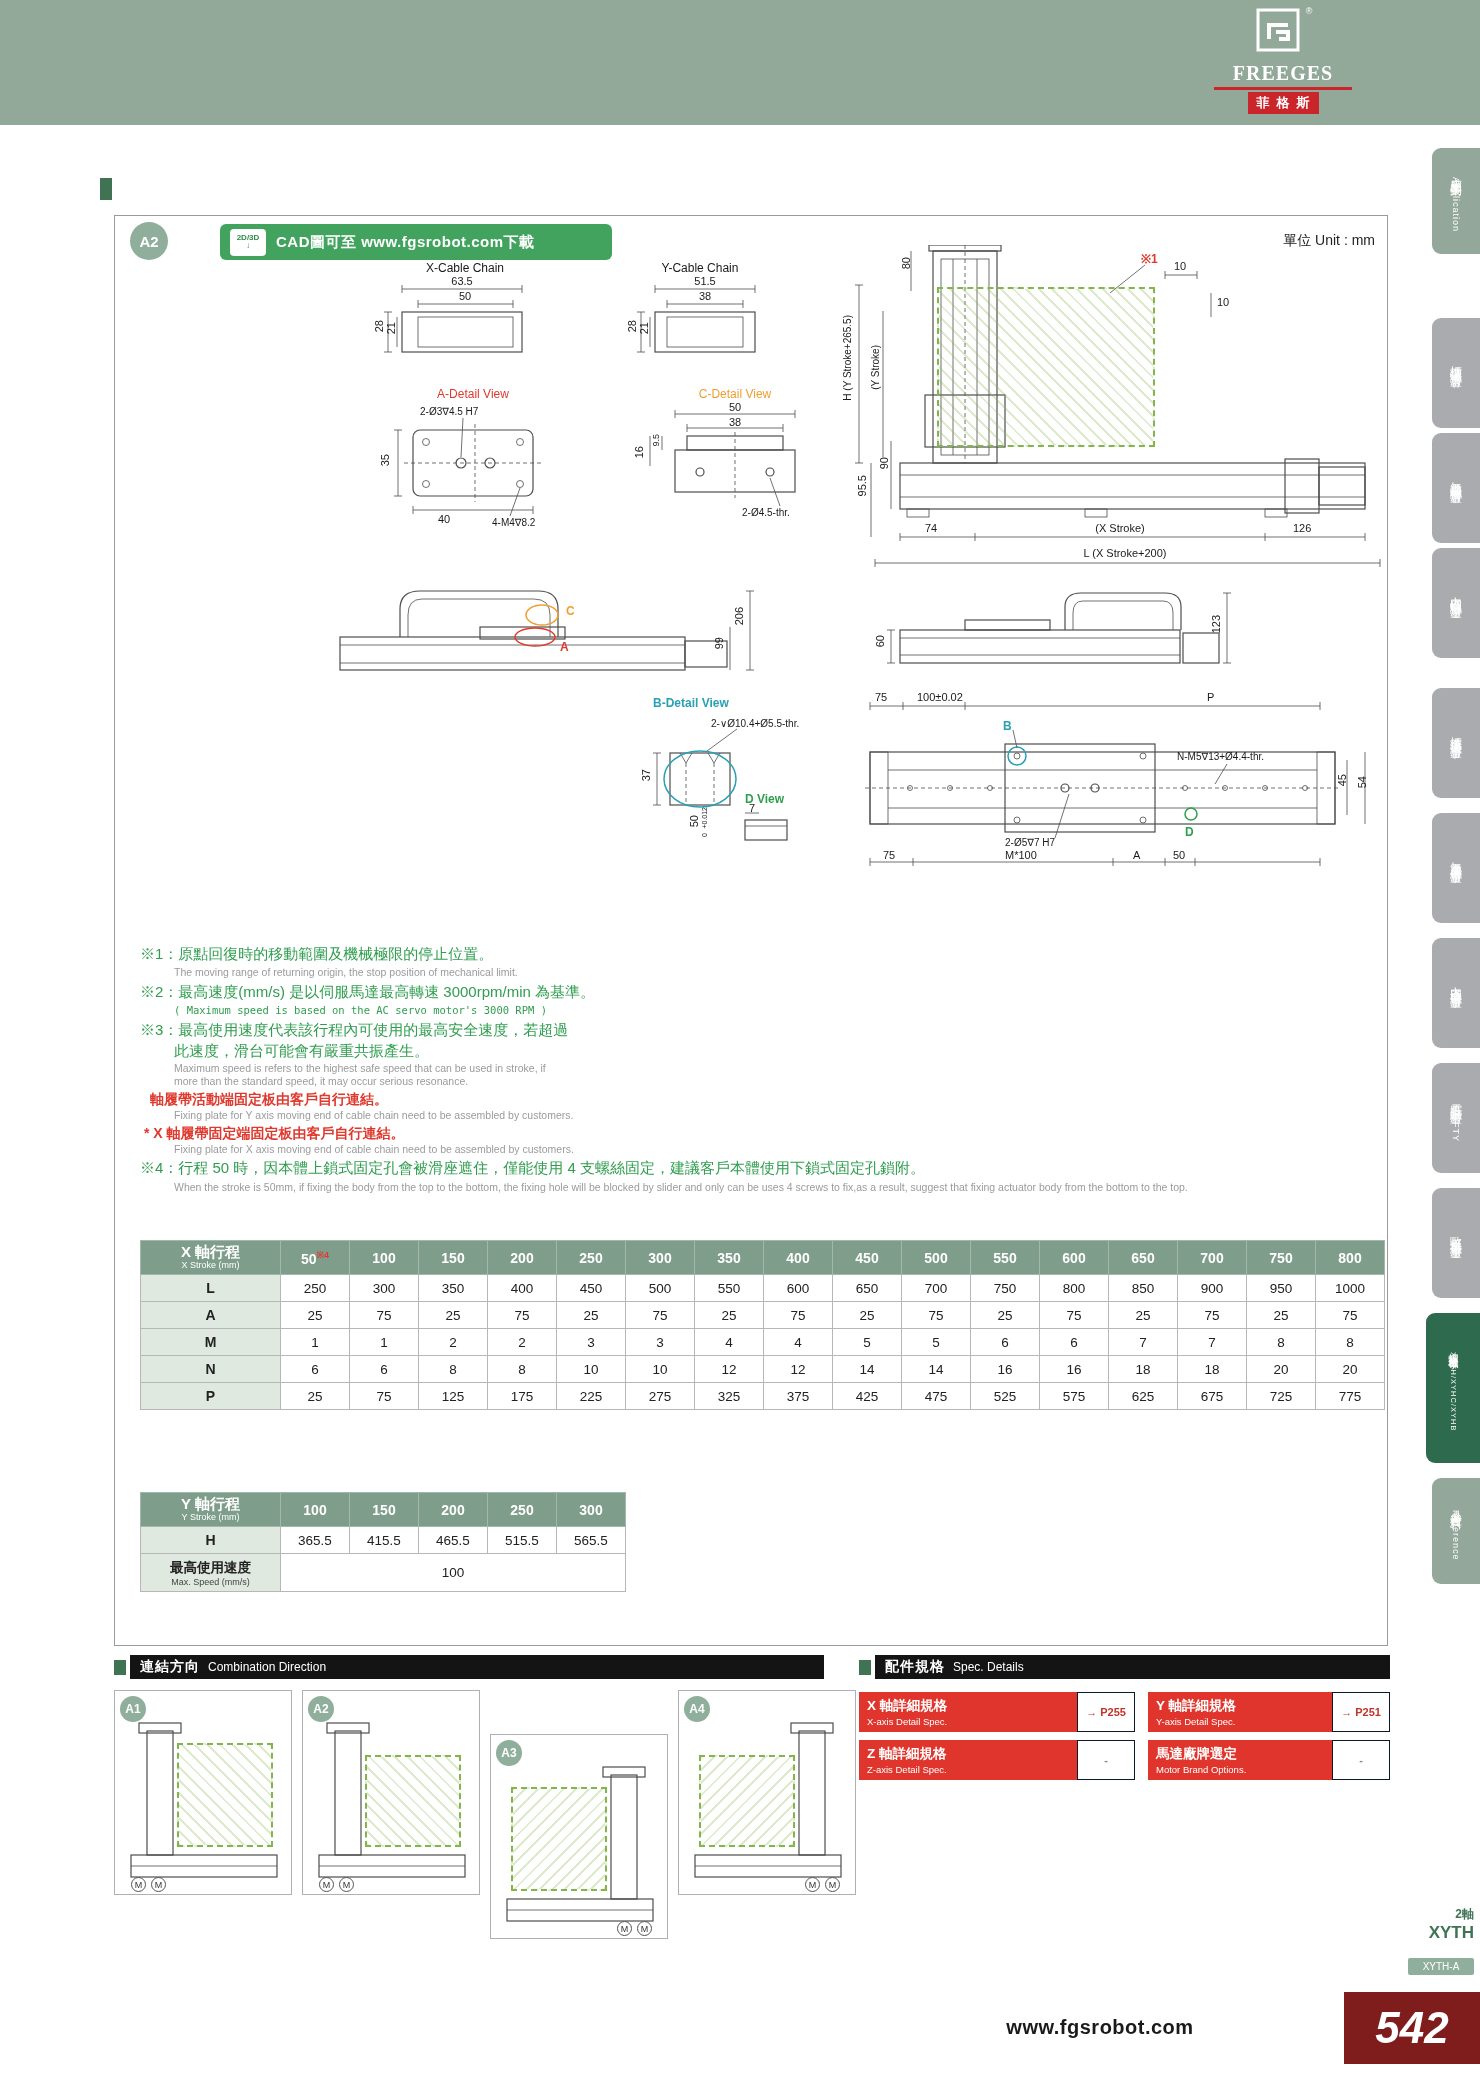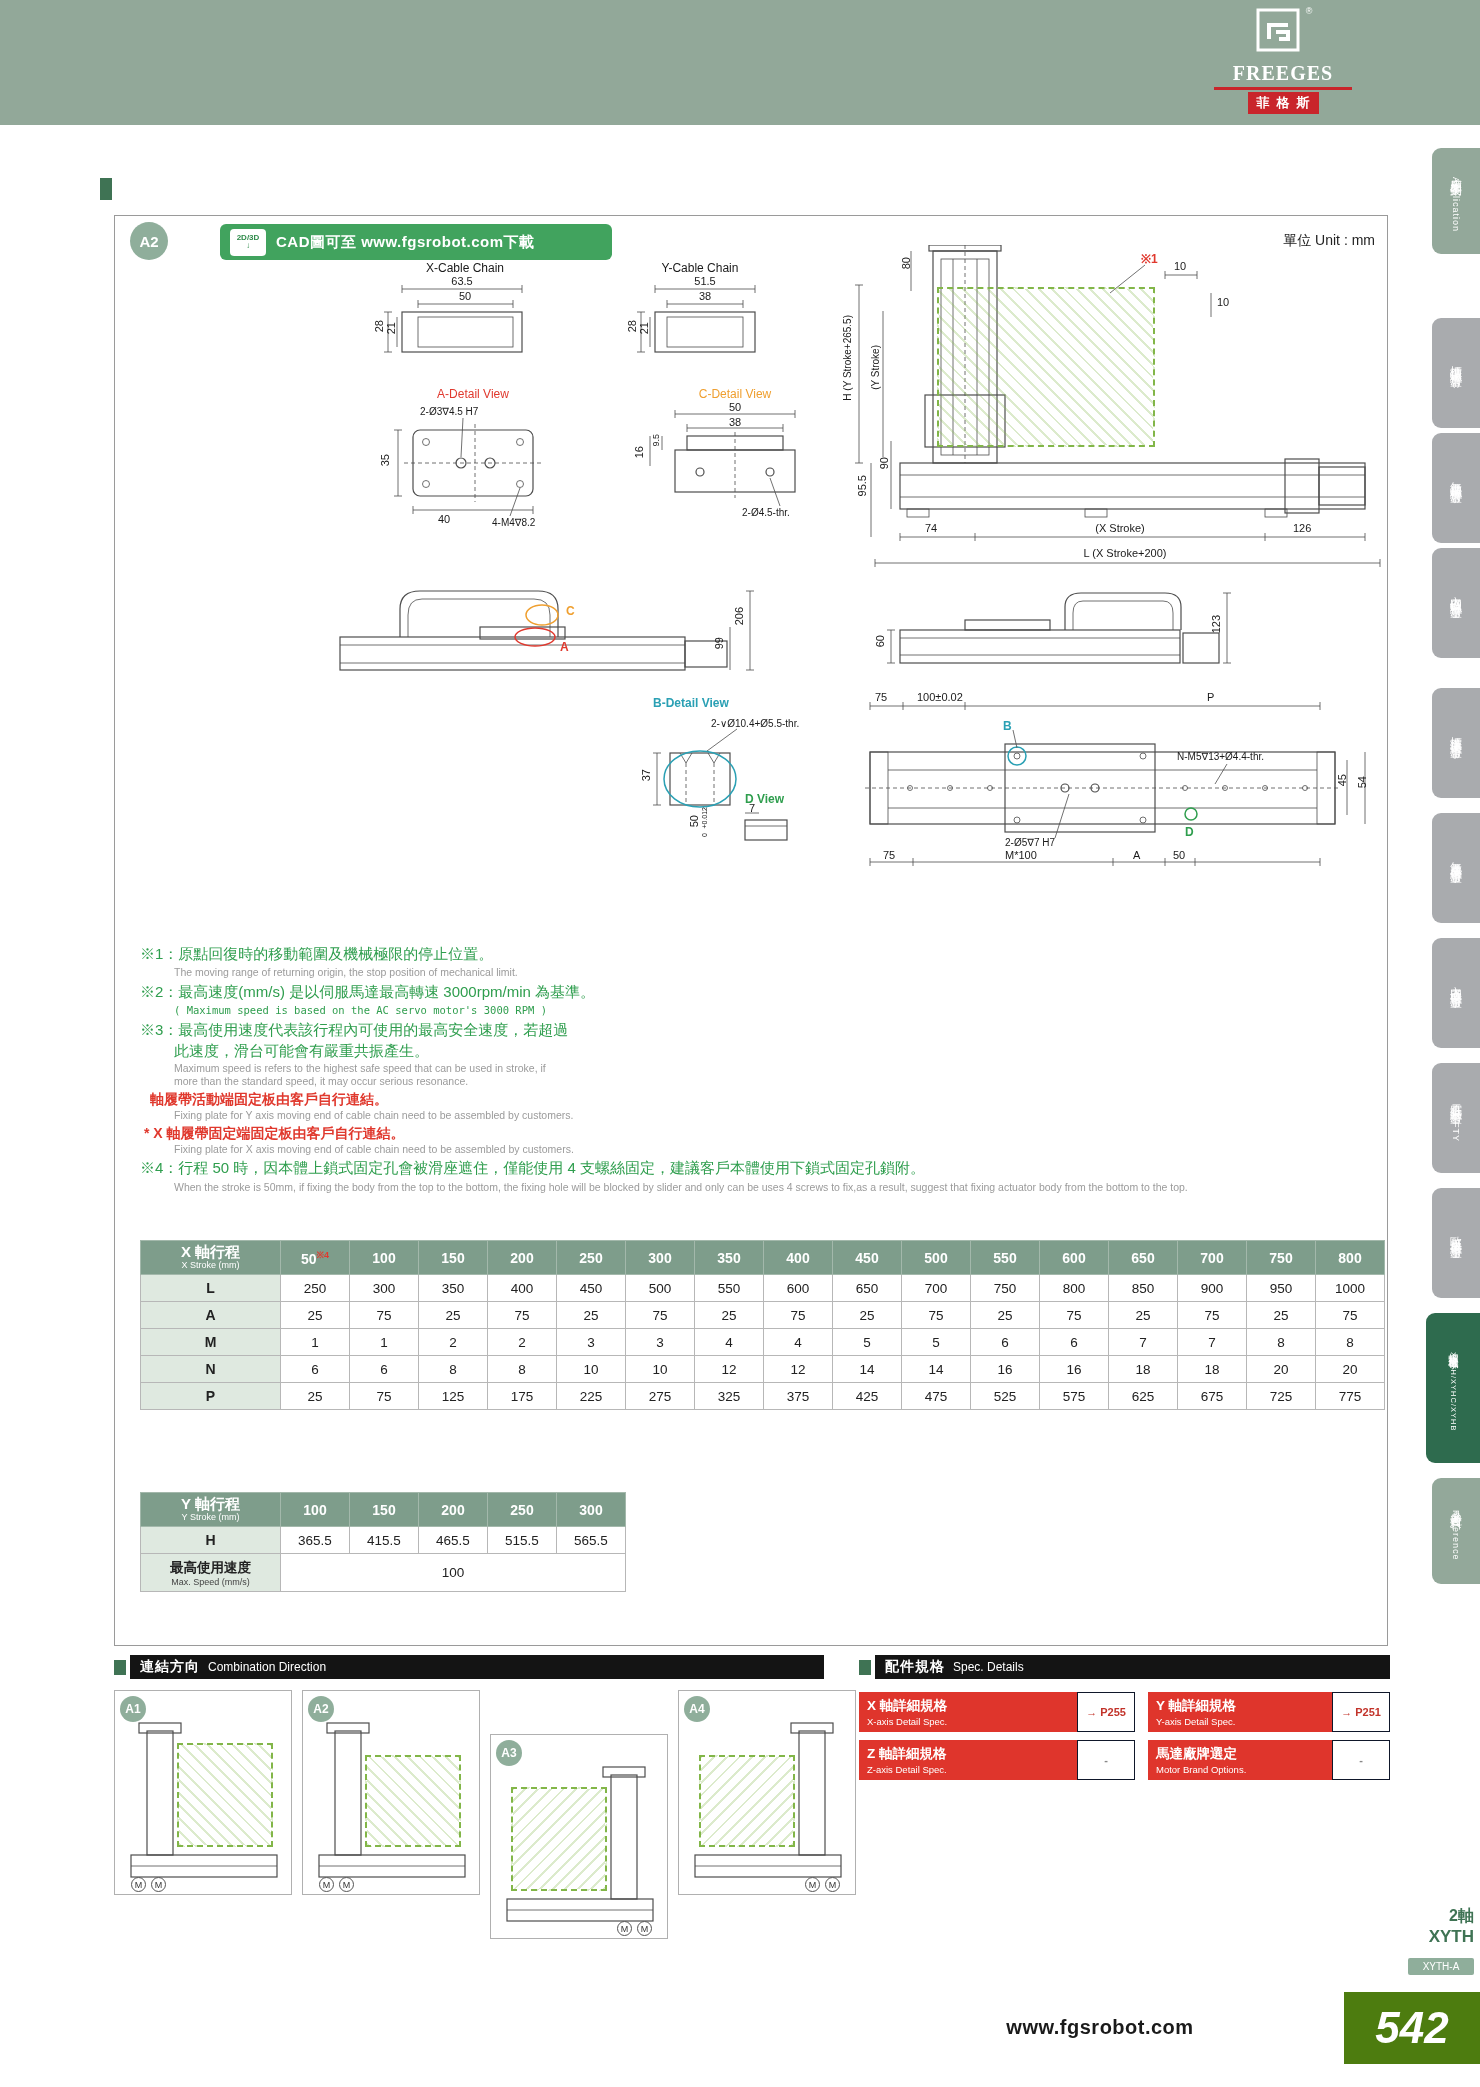--- a/index.html
+++ b/index.html
@@ -102,21 +102,21 @@
   .tab .cn { text-orientation:upright; font-size:12px; letter-spacing:2px; }
   .tab .en { font-size:9px; letter-spacing:1px; }
   .tab.green { background:#93a89a; } .tab.gray { background:#a9abae; }
   .tab.active { background:#2e6b4e; left:1426px; width:54px; }
   .tab.active .cn { font-size:10px; letter-spacing:1px; }
   .tab.active .en { font-size:7.5px; }
 
   
   .url { position:absolute; left:950px; top:2016px; width:300px; text-align:center; font-size:20px;
          font-weight:bold; color:#1a1a1a; letter-spacing:0.5px; }
-  .pagebox { position:absolute; left:1344px; top:1992px; width:136px; height:72px; background:#4d7c0f;
+  .pagebox { position:absolute; left:1344px; top:1992px; width:136px; height:72px; background:#7f1d1d;
              color:#fff; font-size:44px; font-style:italic; font-weight:bold; display:flex;
              align-items:center; justify-content:center; }
 </style>
 </head>
 <body>
 
 <div id="page">
 
   <div class="hdr">
     <div class="logo">
@@ -729,21 +729,21 @@
     <div class="tab-text"><span class="cn">歐規皮帶滑臺</span><span class="en">FFH</span></div>
   </div>
   <div class="tab active" style="top:1313px;height:150px;">
     <div class="tab-text"><span class="cn">螺桿直交機械手</span><span class="en">XYTH/XYHC/XYHB</span></div>
   </div>
   <div class="tab green" style="top:1478px;height:106px;">
     <div class="tab-text"><span class="cn">參考資料</span><span class="en">Reference</span></div>
   </div>
 
   <div class="abs" style="left:1320px;top:1906px;width:154px;text-align:right;">
-    <div style="font-size:16px;font-weight:bold;color:#3f7354;">2軸</div>
+    <div style="font-size:12px;font-weight:bold;color:#3f7354;">2軸</div>
     <div style="font-size:17px;font-weight:bold;color:#3f7354;">XYTH</div>
   </div>
   <div class="abs" style="left:1408px;top:1958px;width:66px;height:17px;background:#8fae9b;color:#fff;font-size:10px;display:flex;align-items:center;justify-content:center;border-radius:2px;">XYTH-A</div>
 
   <div class="url">www.fgsrobot.com</div>
   <div class="pagebox">542</div>
 
 </div>
 
 </body></html>

